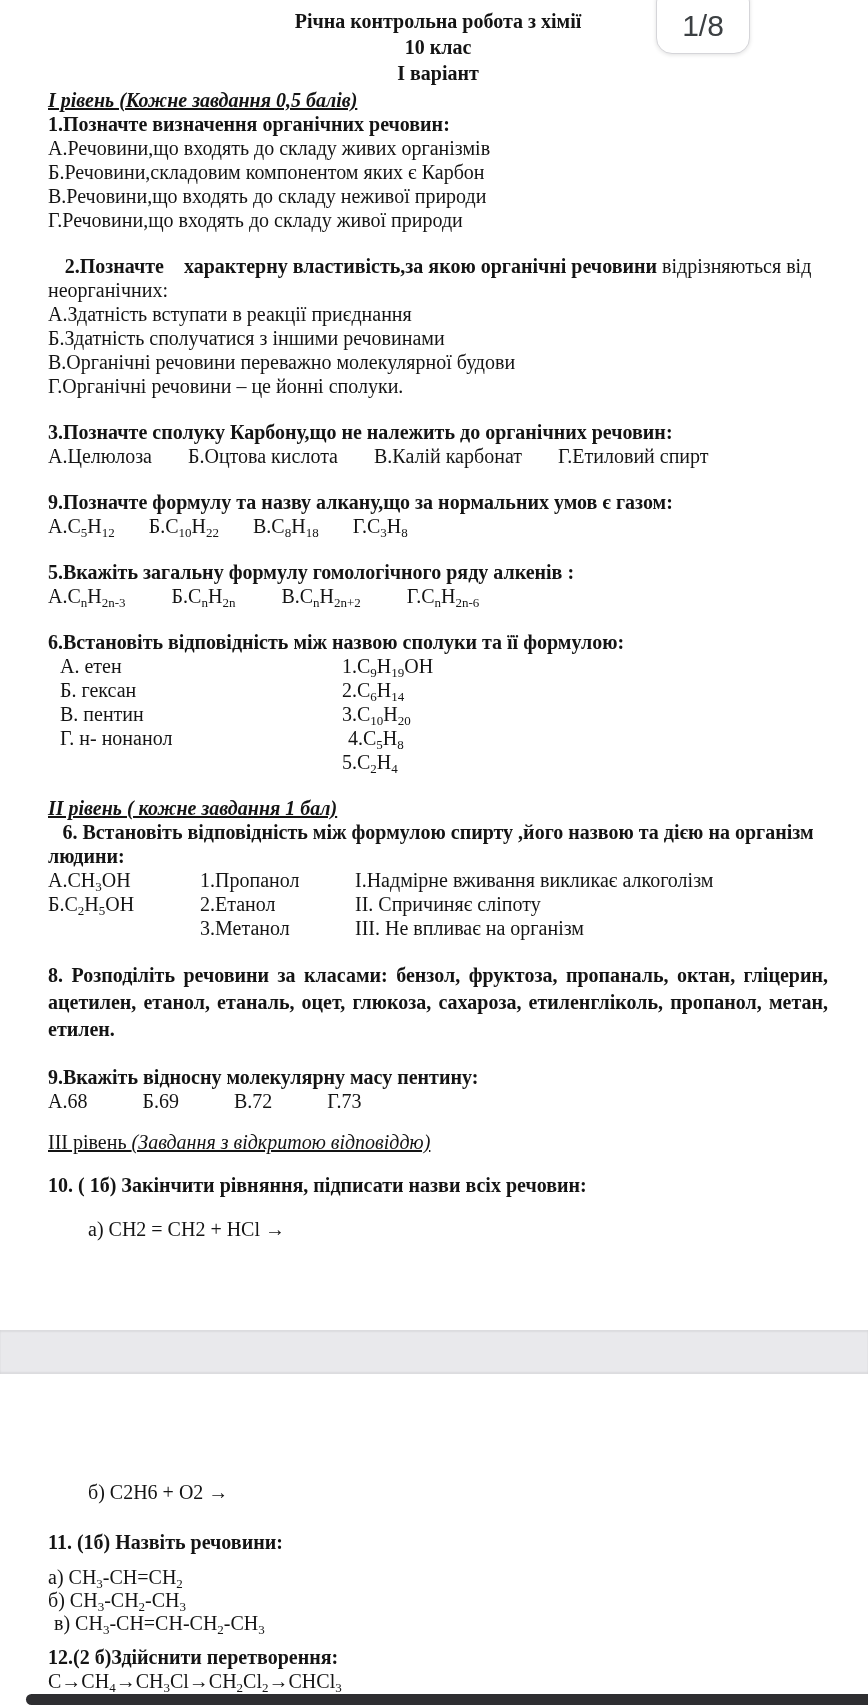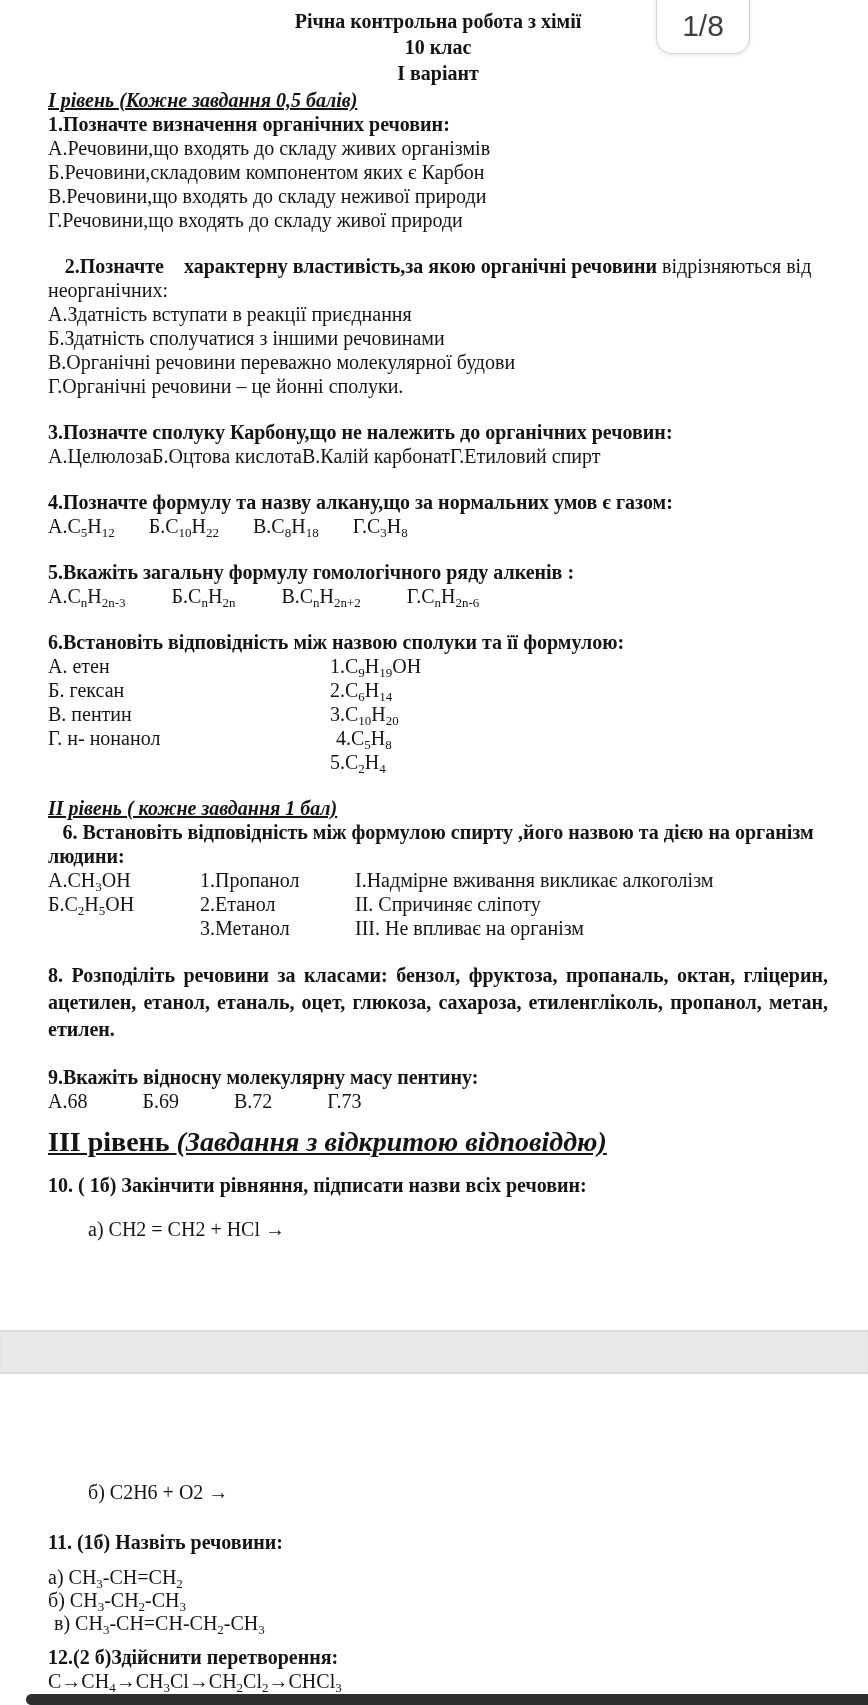--- a/index.html
+++ b/index.html
@@ -5,37 +5,37 @@
   html, body { margin:0; padding:0; background:#ffffff; }
   .page {
     position:relative; width:868px; height:1705px; overflow:hidden;
     background:#ffffff; color:#141414;
     font-family:"Liberation Serif", serif; font-size:20px; line-height:24px;
     box-sizing:border-box; padding:8px 40px 0 48px;
   }
   sub { font-size:13px; line-height:0; vertical-align:-4px; }
   .doc-header { text-align:center; font-weight:bold; line-height:26px; }
   .level-heading { font-weight:bold; font-style:italic; text-decoration:underline; margin-top:2px; }
-  .level-heading-3 { font-weight:bold; font-size:28px; line-height:30px; margin-top:14px; }
+  .level-heading-3 { font-weight:normal; font-size:20px; line-height:30px; margin-top:14px; }
   .level-heading-3 .underlined { text-decoration:underline; }
   .level-heading-3 .it { font-style:italic; }
   .q { margin-top:22px; }
   .q-first { margin-top:0; }
   .q-title { font-weight:bold; }
   .nowrap { white-space:nowrap;text-align:center; }
   .pre { white-space:pre; }
   .normal { font-weight:normal; }
   .opt { }
   .row { display:flex; }
-  .gap36 { }
+  .gap36 { gap:36px; }
   .gap34 { gap:34px; }
   .gap46 { gap:46px; }
   .gap44 { gap:55px; }
   .match-row { display:flex; }
-  .match-left { display:inline-block; width:282px; flex:0 0 282px; }
+  .match-left { display:inline-block; width:282px; flex:0 0 282px;margin-left:12px; }
   .q7-row { display:grid; grid-template-columns:152px 155px 1fr; }
   .justify { text-align:justify; line-height:27px; font-weight:bold; }
   .indent { margin-left:40px; }
   .q10a { margin-top:20px; }
   .gap-band {
     height:44px; margin:89px -40px 0 -48px; background:#e9e9ec;
     box-shadow: inset 0 2px 2px rgba(0,0,0,0.06), inset 0 -2px 2px rgba(0,0,0,0.06);
   }
   .q10b { margin-top:106px; }
   .q11-items { margin-top:12px; line-height:23px; }
@@ -95,21 +95,21 @@
     <div class="q-title">3.Позначте сполуку Карбону,що не належить до органічних речовин:</div>
     <div class="row gap36">
       <span class="opt">А.Целюлоза</span>
       <span class="opt">Б.Оцтова кислота</span>
       <span class="opt">В.Калій карбонат</span>
       <span class="opt">Г.Етиловий спирт</span>
     </div>
   </div>
 
   <div class="q">
-    <div class="q-title">4.Позначте формулу та назву алкану,що за нормальних умов є газом:</div>
+    <div class="q-title">9.Позначте формулу та назву алкану,що за нормальних умов є газом:</div>
     <div class="row gap34">
       <span class="opt">А.C<sub>5</sub>H<sub>12</sub></span>
       <span class="opt">Б.C<sub>10</sub>H<sub>22</sub></span>
       <span class="opt">В.C<sub>8</sub>H<sub>18</sub></span>
       <span class="opt">Г.C<sub>3</sub>H<sub>8</sub></span>
     </div>
   </div>
 
   <div class="q">
     <div class="q-title">5.Вкажіть загальну формулу гомологічного ряду алкенів :</div>

